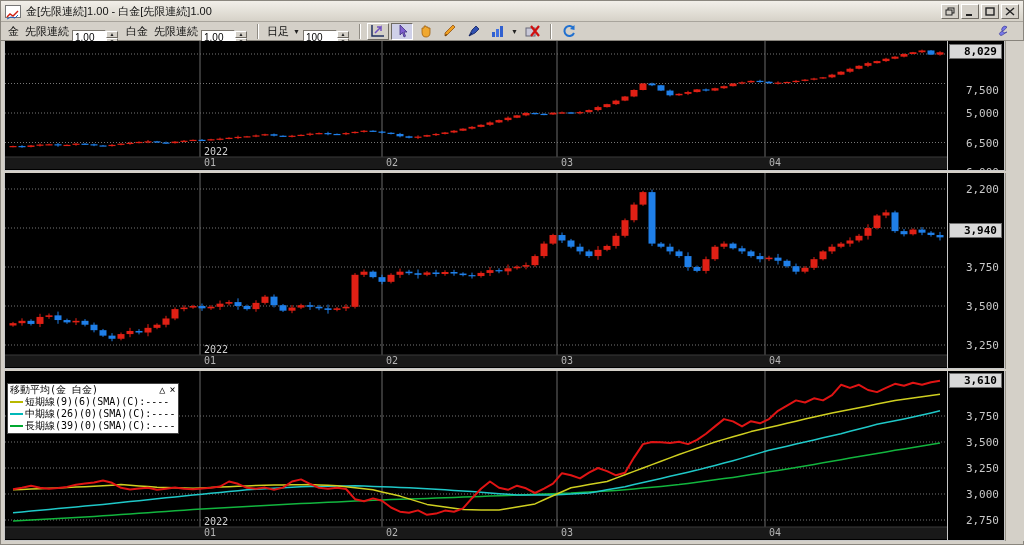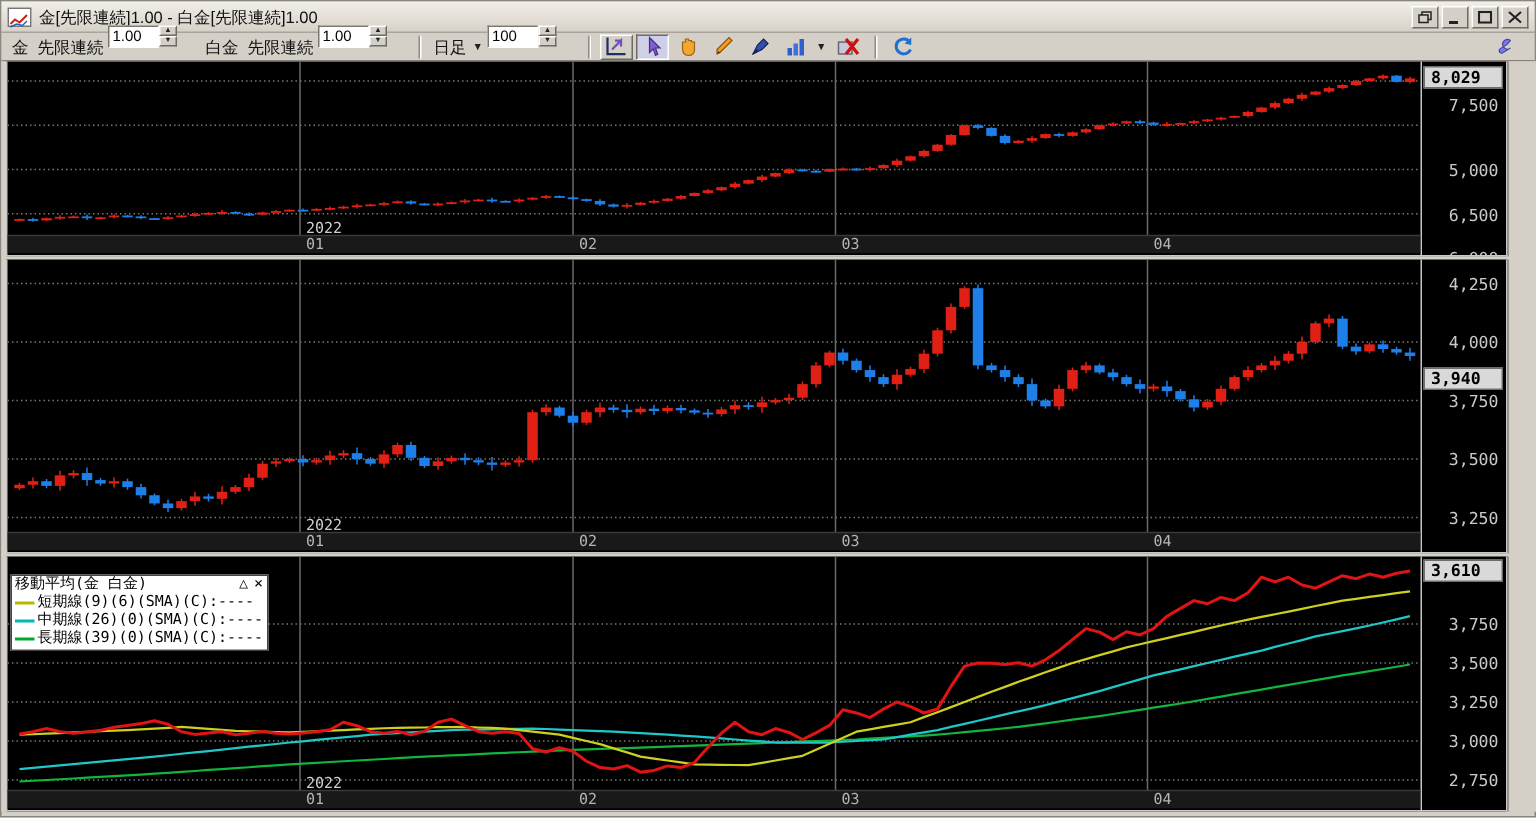--- a/index.html
+++ b/index.html
@@ -11,41 +11,41 @@
   #titlebar { height:21px; background:linear-gradient(#f2efe9,#d6d2c8); display:flex; align-items:center; padding:0 4px; border-bottom:1px solid #a8a49c; }
   #title-icon { width:16px; height:13px; background:#fff; border:1px solid #777; margin-right:5px; flex:0 0 auto; }
   #titlebar .title-text { font-size:11px; color:#111; flex:1 1 auto; white-space:nowrap; overflow:hidden; }
   .winbtns { display:flex; gap:2px; }
   .winbtn { width:18px; height:15px; background:#d4d0c8; border:1px solid; border-color:#fff #6f6b63 #6f6b63 #fff; display:flex; align-items:center; justify-content:center; }
   .winbtn svg { display:block; }
 
   
   #toolbar { height:19px; background:#d4d0c8; display:flex; align-items:center; padding:0 4px; border-bottom:1px solid #88847c; font-size:11px; color:#111; }
   .tb-label { margin:0 3px; white-space:nowrap; }
-  .spin { display:flex; align-items:flex-start; height:28px; margin-right:16px; }
+  .spin { display:flex; align-items:flex-end; height:28px; margin-right:5px; }
   .spin input { width:34px; height:15px; border:1px solid; border-color:#7a766e #fff #fff #7a766e; font-size:10px; padding:0 2px; font-family:"Liberation Sans",sans-serif; background:#fff; }
   .spin .arrows { display:flex; flex-direction:column; width:12px; }
   .spin .arrows span { flex:1; background:#d4d0c8; border:1px solid; border-color:#fff #6f6b63 #6f6b63 #fff; font-size:5px; line-height:5px; text-align:center; color:#222; }
   .tb-sep { width:2px; height:15px; border-left:1px solid #908c84; border-right:1px solid #fff; margin:0 5px; }
   .drop-arrow { font-size:7px; color:#222; margin:0 3px 0 1px; }
   .tbtn { width:22px; height:17px; display:flex; align-items:center; justify-content:center; margin:0 1px; background:#d4d0c8; }
   .tbtn.raised { border:1px solid; border-color:#fff #6f6b63 #6f6b63 #fff; }
   .tbtn.pressed { border:1px solid; border-color:#6f6b63 #fff #fff #6f6b63; background:#cfd0e8; }
   #wrench-btn { margin-left:auto; margin-right:6px; }
 
   
   #chart-area { position:absolute; top:40px; left:0; width:1024px; height:500px; background:#d4d0c8; }
   .frame-left { position:absolute; left:0; top:0; width:3px; height:500px; background:#d4d0c8; }
   .frame-right { position:absolute; right:0; top:0; width:20px; height:500px; background:#d4d0c8; border-left:1px solid #989488; }
   .panel { position:absolute; left:3px; width:1001px; display:flex; }
   .plot-wrap { position:relative; width:944px; background:#000; border:1px solid #c8c8c8; border-top:none; }
   .plot-wrap svg { display:block; }
   .axis { position:relative; width:57px; background:#000; border:1px solid #c8c8c8; border-left:none; border-top:none; overflow:hidden; }
   .tick { position:absolute; right:5px; font-family:"DejaVu Sans Mono",monospace; font-size:11px; color:#c9c9c9; }
-  .pricebox { position:absolute; left:1px; right:2px; height:15px; background:#d9d9d9; border:1px solid #6e6e6e; color:#000; font-family:"DejaVu Sans Mono",monospace; font-size:11px; font-weight:bold; text-align:left; padding:0 4px; line-height:13px; }
+  .pricebox { position:absolute; left:1px; right:2px; height:15px; background:#d9d9d9; border:1px solid #6e6e6e; color:#000; font-family:"DejaVu Sans Mono",monospace; font-size:11px; font-weight:bold; text-align:right; padding:0 4px; line-height:13px; }
   .panel-header { position:absolute; top:0; left:3px; font-family:"DejaVu Sans Mono",monospace; font-size:11px; color:#f2f2f2; text-shadow:1px 1px 0 #000; white-space:nowrap; pointer-events:none; }
   .separator { position:absolute; left:0; width:1024px; height:2px; background:#d4d0c8; }
 
   
   #ma-legend { position:absolute; top:12px; left:2px; background:#fff; border:1px solid #444; font-family:"DejaVu Sans Mono",monospace; font-size:10px; color:#000; padding:0 3px 1px 2px; line-height:12px; z-index:5; }
   #ma-legend .lg-title { display:flex; align-items:flex-end; gap:4px; }
   #ma-legend .lg-title .t { flex:1 1 auto; padding-right:14px; }
   #ma-legend .lg-ctl { cursor:default; font-size:10px; }
   .lg-row { display:flex; align-items:center; white-space:nowrap; }
   .lg-dash { display:inline-block; width:13px; height:0; border-top:2px solid #000; margin-right:2px; }
@@ -402,21 +402,21 @@
               <line x1="917" y1="8.634" x2="917" y2="12.056000000000001" stroke="#e02015" stroke-width="1"></line>
               <rect x="913.5" y="9.46" width="7" height="1.7699999999999996" fill="#e02015"></rect>
               <line x1="926" y1="8.988" x2="926" y2="14.062" stroke="#1f7fe8" stroke-width="1"></line>
               <rect x="922.5" y="9.46" width="7" height="4.129999999999999" fill="#1f7fe8"></rect>
               <line x1="935" y1="10.227" x2="935" y2="14.652" stroke="#e02015" stroke-width="1"></line>
               <rect x="931.5" y="11.289" width="7" height="2.301" fill="#e02015"></rect>
             </g>
           </svg>
       </div>
       <div class="axis" id="axis1">
-          <div class="tick" style="top: 23px;">7,500</div>
+          <div class="tick" style="top: 43px;">7,500</div>
           <div class="tick" style="top: 66px;">5,000</div>
           <div class="tick" style="top: 95.5px; margin-left: 40px;">6,500</div>
           <div class="tick" style="top: 125px;">6,000</div>
           <div class="pricebox" style="top: 3.289px;">8,029</div>
         </div>
     </div>
     <div class="separator" style="top:130px;"></div>
 
     <div class="panel" id="panel2" style="top:132px; height:196px;">
       <div class="plot-wrap">
@@ -643,26 +643,26 @@
               <line x1="917" y1="54.064" x2="917" y2="62.176" stroke="#1f7fe8" stroke-width="1"></line>
               <rect x="913.5" y="56.56" width="7" height="3.1199999999999974" fill="#1f7fe8"></rect>
               <line x1="926" y1="58.12" x2="926" y2="63.58" stroke="#1f7fe8" stroke-width="1"></line>
               <rect x="922.5" y="59.68" width="7" height="2.3400000000000034" fill="#1f7fe8"></rect>
               <line x1="935" y1="58.9" x2="935" y2="67.47999999999999" stroke="#1f7fe8" stroke-width="1"></line>
               <rect x="931.5" y="62.02" width="7" height="2.3399999999999963" fill="#1f7fe8"></rect>
             </g>
           </svg>
       </div>
       <div class="axis" id="axis2">
-          <div class="tick" style="top: 10px;">4,250</div>
+          <div class="tick" style="top: 10px;">2,200</div>
           <div class="tick" style="top: 49px;">4,000</div>
           <div class="tick" style="top: 88px;">3,750</div>
           <div class="tick" style="top: 127px;">3,500</div>
           <div class="tick" style="top: 166px;">3,250</div>
-          <div class="pricebox" style="top: 72px;">3,940</div>
+          <div class="pricebox" style="top: 50px;">3,940</div>
         </div>
     </div>
     <div class="separator" style="top:328px;"></div>
 
     <div class="panel" id="panel3" style="top:330px; height:170px;">
       <div class="plot-wrap">
         <svg id="plot3" width="942" height="168">
             <line x1="0" y1="45" x2="942" y2="45" stroke="#777" stroke-width="1" stroke-dasharray="1,2"></line>
             <line x1="0" y1="71" x2="942" y2="71" stroke="#777" stroke-width="1" stroke-dasharray="1,2"></line>
             <line x1="0" y1="97" x2="942" y2="97" stroke="#777" stroke-width="1" stroke-dasharray="1,2"></line>

